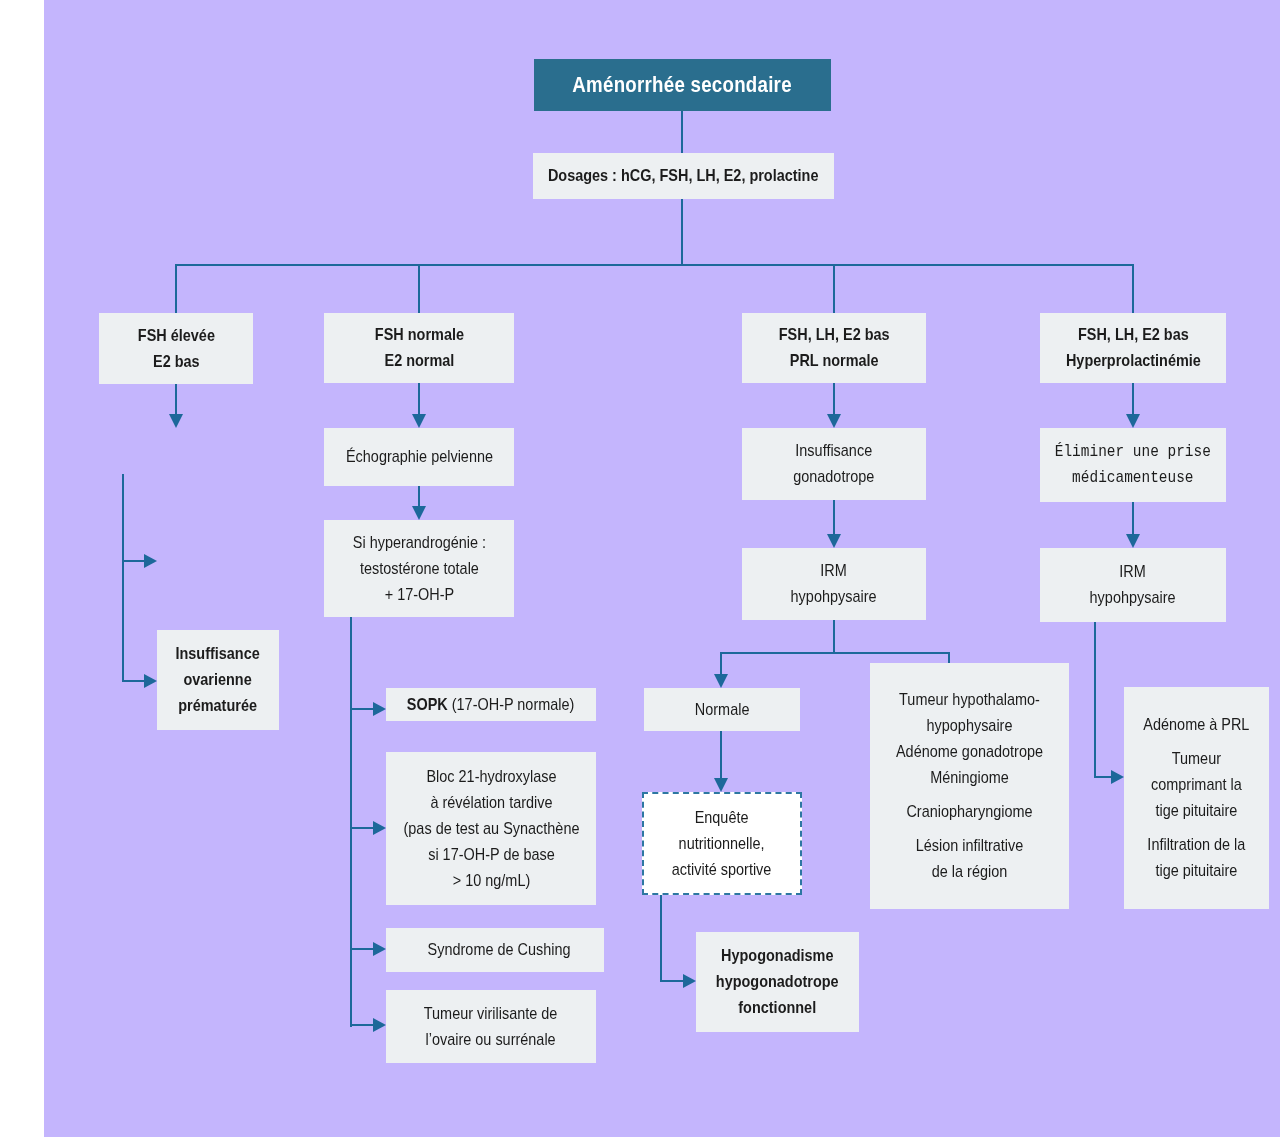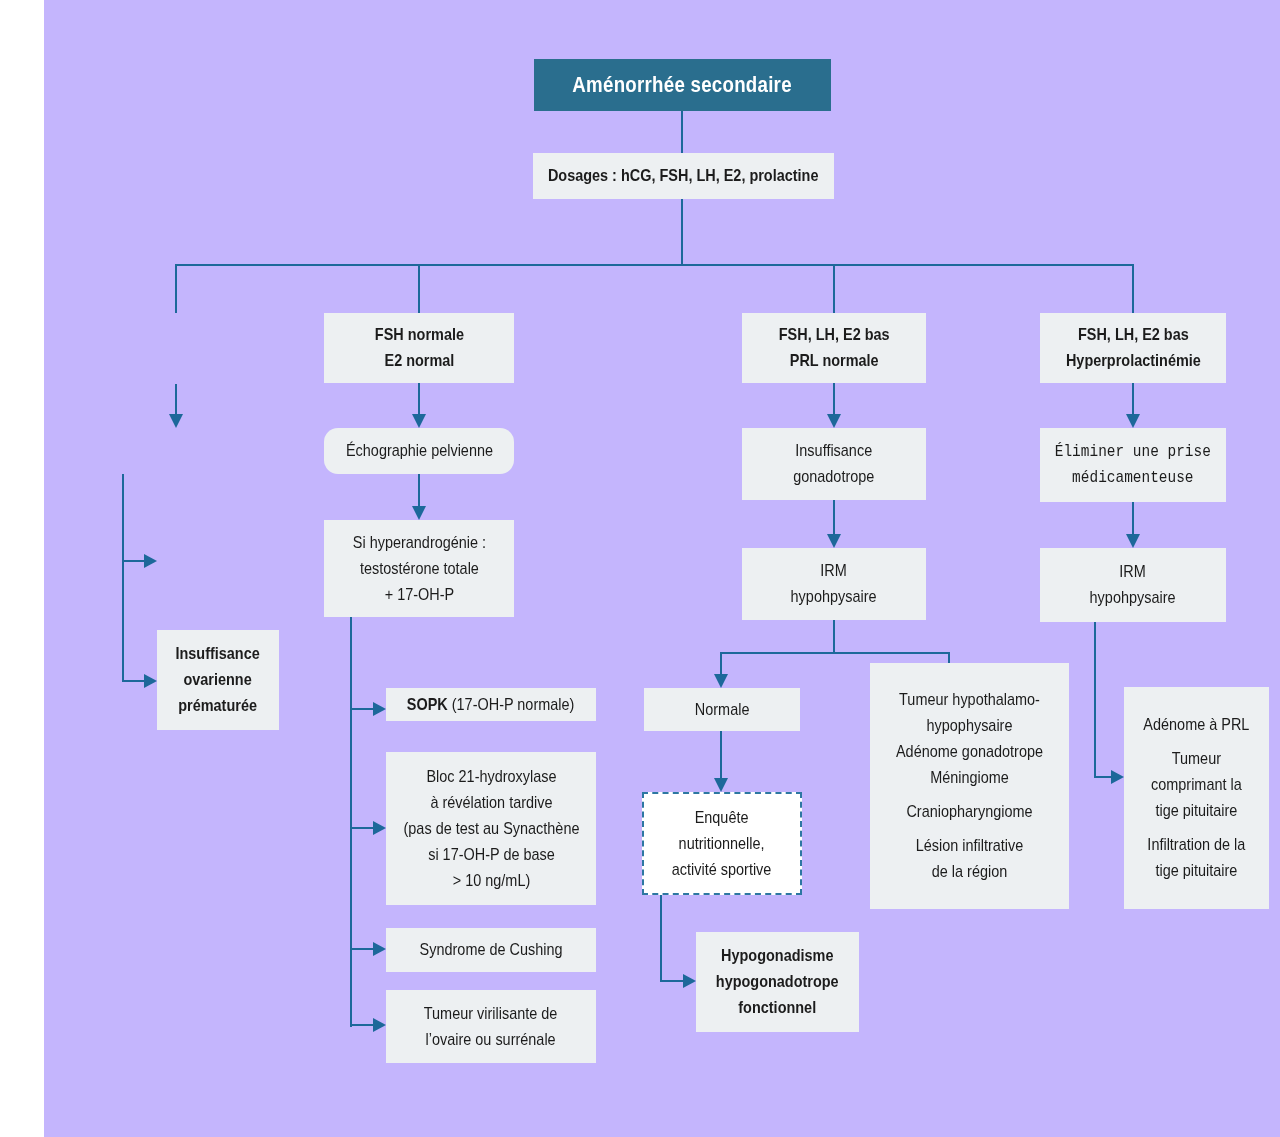--- a/index.html
+++ b/index.html
@@ -96,39 +96,45 @@
   <div class="ar" style="left:1067px;top:770px;"></div>
 
   <div class="node teal" style="left:490px;top:59px;width:297px;height:52px;">
     <div class="tx">Aménorrhée secondaire</div>
   </div>
 
   <div class="node" style="left:489px;top:153px;width:301px;height:46px;">
     <div class="tx b">Dosages : hCG, FSH, LH, E2, prolactine</div>
   </div>
 
+  <div class="node" style="left:55px;top:313px;width:154px;height:71px;">
+    <div class="tx b">
+      <div>FSH élevée</div>
+      <div>E2 bas</div>
+    </div>
+  </div>
 
 
 
   <div class="node" style="left:113px;top:630px;width:122px;height:100px;">
     <div class="tx b">
       <div>Insuffisance</div>
       <div>ovarienne</div>
       <div>prématurée</div>
     </div>
   </div>
 
   <div class="node" style="left:280px;top:313px;width:190px;height:70px;">
     <div class="tx b">
       <div>FSH normale</div>
       <div>E2 normal</div>
     </div>
   </div>
 
-  <div class="node" style="left:280px;top:428px;width:190px;height:46px;border-radius:14px;">
+  <div class="node" style="left:280px;top:428px;width:190px;height:58px;">
     <div class="tx">Échographie pelvienne</div>
   </div>
 
   <div class="node" style="left:280px;top:520px;width:190px;height:97px;">
     <div class="tx">
       <div>Si hyperandrogénie :</div>
       <div>testostérone totale</div>
       <div>+ 17-OH-P</div>
     </div>
   </div>
@@ -142,21 +148,21 @@
   <div class="node" style="left:342px;top:752px;width:210px;height:153px;">
     <div class="tx">
       <div>Bloc 21-hydroxylase</div>
       <div>à révélation tardive</div>
       <div>(pas de test au Synacthène</div>
       <div>si 17-OH-P de base</div>
       <div>&gt; 10 ng/mL)</div>
     </div>
   </div>
 
-  <div class="node" style="left:342px;top:928px;width:210px;height:44px;">
+  <div class="node" style="left:342px;top:928px;width:210px;height:44px;padding-left:8px;">
     <div class="tx">Syndrome de Cushing</div>
   </div>
 
   <div class="node" style="left:342px;top:990px;width:210px;height:73px;">
     <div class="tx">
       <div>Tumeur virilisante de</div>
       <div>l’ovaire ou surrénale</div>
     </div>
   </div>
 

